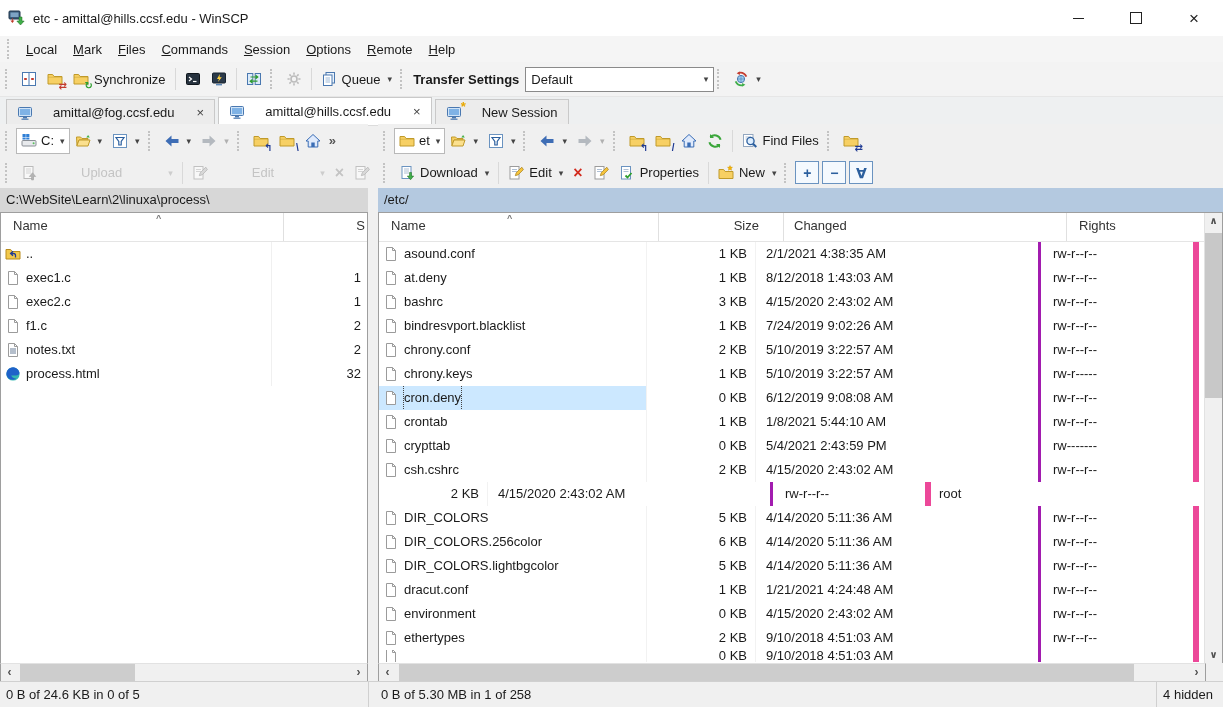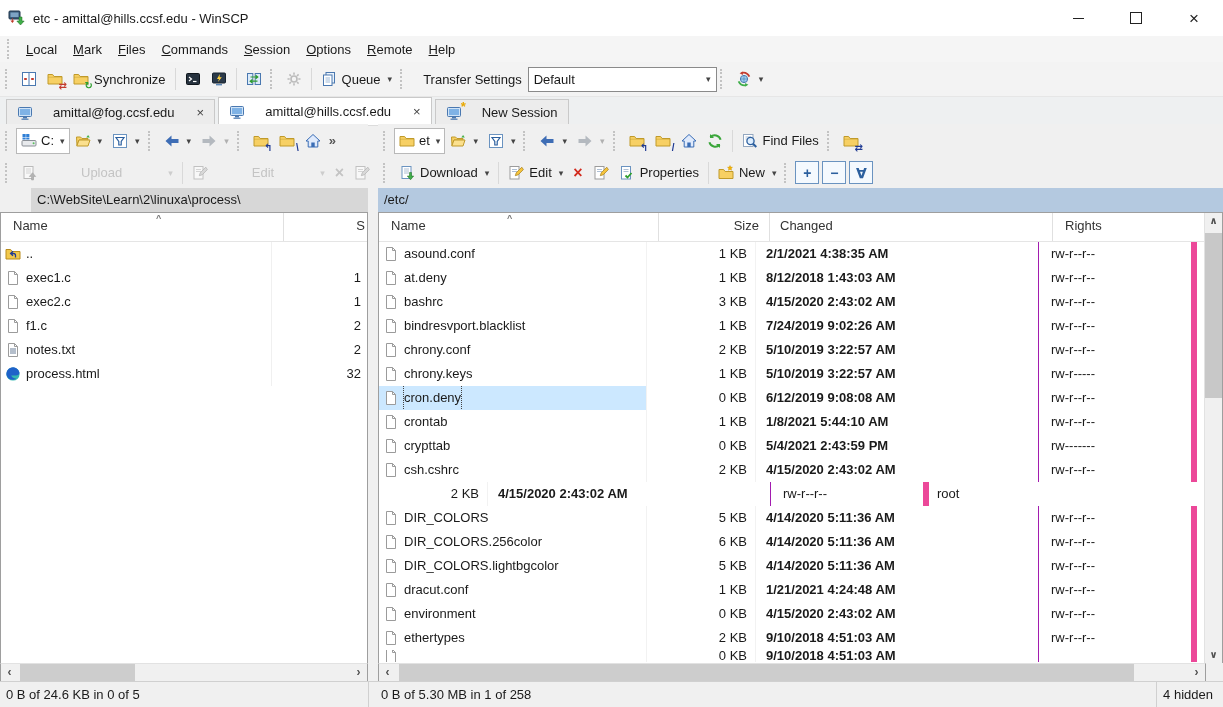--- a/index.html
+++ b/index.html
@@ -33,63 +33,63 @@
   .sep{width:1px;height:22px;background:#d9d9d9;margin:0 4px;flex:none;}
   .tbtn{display:flex;align-items:center;gap:5px;padding:3px 5px;white-space:nowrap;flex:none;}
   .dd{font-size:9px;color:#444;margin-left:2px;}
   .dd.dis{color:#b0b0b0}
   .ovf{color:#555;font-size:13px;padding:0 3px;flex:none;}
   .disabled{filter:grayscale(1) opacity(.55);gap:44px;}
   .dis-label{color:#9aa0a6;}
   .maintoolbar{height:34px;background:#f3f3f3;display:flex;align-items:center;padding-left:2px;border-bottom:1px solid #e6e6e6;}
   .combo{width:182px;height:23px;background:#fff;border:1px solid #8a8a8a;display:flex;align-items:center;padding-left:5px;}
   .combo .dd{margin-left:auto;margin-right:5px;}
-  .ts-label{margin:0 6px 0 12px;}
+  .ts-label{margin:0 6px 0 2px;font-weight:bold;}
   .fbox{width:22px;height:21px;border:1px solid #6a93c0;background:#f4f9fe;color:#2b5f9e;
     display:flex;align-items:center;justify-content:center;font-size:14px;flex:none;margin-right:3px;}
 
   
   .tabbar{height:28px;background:#eef0f1;display:flex;align-items:flex-end;padding-left:6px;border-bottom:1px solid #dcdcdc;}
   .tab{height:25px;display:flex;align-items:center;gap:20px;padding:0 10px;background:#ececec;
     border:1px solid #c9c9c9;border-bottom:none;margin-right:3px;white-space:nowrap;}
   .tab.active{background:#fff;height:27px;}
   .tab-close{font-size:13px;color:#444;padding-left:2px;}
 
   
   .panel{position:absolute;top:124px;bottom:25px;background:#f0f0f0;display:flex;flex-direction:column;}
   .left-panel{left:0;width:368px;}
   .right-panel{left:378px;width:845px;}
   .ptoolbar{height:33px;display:flex;align-items:center;padding-left:2px;flex:none;}
   .ptoolbar2{height:31px;}
   .dircombo{height:24px;background:#fff;border:1px solid #b9b9b9;display:flex;align-items:center;gap:4px;padding:0 4px;flex:none;}
   .pathbar{height:24px;line-height:24px;padding-left:6px;flex:none;white-space:nowrap;overflow:hidden;}
-  .pathbar.inactive{background:#d7d7d7;margin-left:31px;}
+  .pathbar.inactive{background:#d7d7d7;}
   .pathbar.active{background:#b4c9e0;}
   .listwrap{flex:1;background:#fff;border:1px solid #9e9e9e;border-bottom:none;position:relative;overflow:hidden;display:flex;flex-direction:column;}
   .lhdr{height:28px;line-height:26px;flex:none;display:flex;border-bottom:1px solid #e5e5e5;position:relative;color:#333;}
   .sort{position:absolute;top:0;font-size:9px;color:#777;line-height:10px;}
   .rows{flex:1;overflow:hidden;position:relative;}
   .frow{height:24px;display:flex;align-items:center;}
   .frow.partial{height:12px;overflow:hidden;}
   .cell{height:24px;line-height:24px;white-space:nowrap;overflow:hidden;}
   .fic{margin:0 5px 0 4px;flex:none;}
   .nwrap{display:flex;align-items:center;height:24px;}
   
   .c-lname{width:270px;flex:none;border-right:1px solid #f0f0f0;}
   .c-lsize{flex:1;text-align:right;padding-right:6px;}
   .h-lname{width:270px;flex:none;padding-left:12px;border-right:1px solid #e0e0e0;}
   .h-lsize{flex:1;text-align:right;padding-right:2px;}
   
   .c-name{width:267px;flex:none;border-right:1px solid #f2f2f2;}
   .c-size{width:100px;flex:none;text-align:right;padding-right:8px;border-right:1px solid #f2f2f2;}
-  .c-changed{width:272px;flex:none;padding-left:10px;border-right:1px solid #a21caf;font-weight:bold;}
+  .c-changed{width:272px;flex:none;padding-left:10px;border-right:3px solid #a21caf;}
   .c-rights{width:140px;flex:none;padding-left:12px;border-right:6px solid #ec4899;}
   .c-owner{flex:1;padding-left:8px;}
   .h-name{width:267px;flex:none;padding-left:12px;border-right:1px solid #e0e0e0;}
-  .h-size{width:100px;flex:none;text-align:right;padding-right:10px;border-right:1px solid #e0e0e0;}
+  .h-size{width:100px;flex:none;text-align:right;padding-right:24px;border-right:1px solid #e0e0e0;}
   .h-changed{width:272px;flex:none;padding-left:10px;border-right:1px solid #e0e0e0;}
   .h-rights{width:140px;flex:none;padding-left:12px;border-right:1px solid #e0e0e0;}
   .h-owner{flex:1;padding-left:8px;}
   .frow.sel .c-name{background:#cce8ff;}
   .frow.sel .fname{outline:1px dotted #444;}
   .frow.hov .c-name{background:#e5f3ff;}
   
   .hscroll{height:17px;flex:none;background:#f0f0f0;border:1px solid #9e9e9e;border-top:1px solid #e2e2e2;display:flex;align-items:center;}
   .sarrow{width:17px;text-align:center;color:#505050;font-size:12px;flex:none;line-height:15px;}
   .htrack{flex:1;height:100%;position:relative;}

